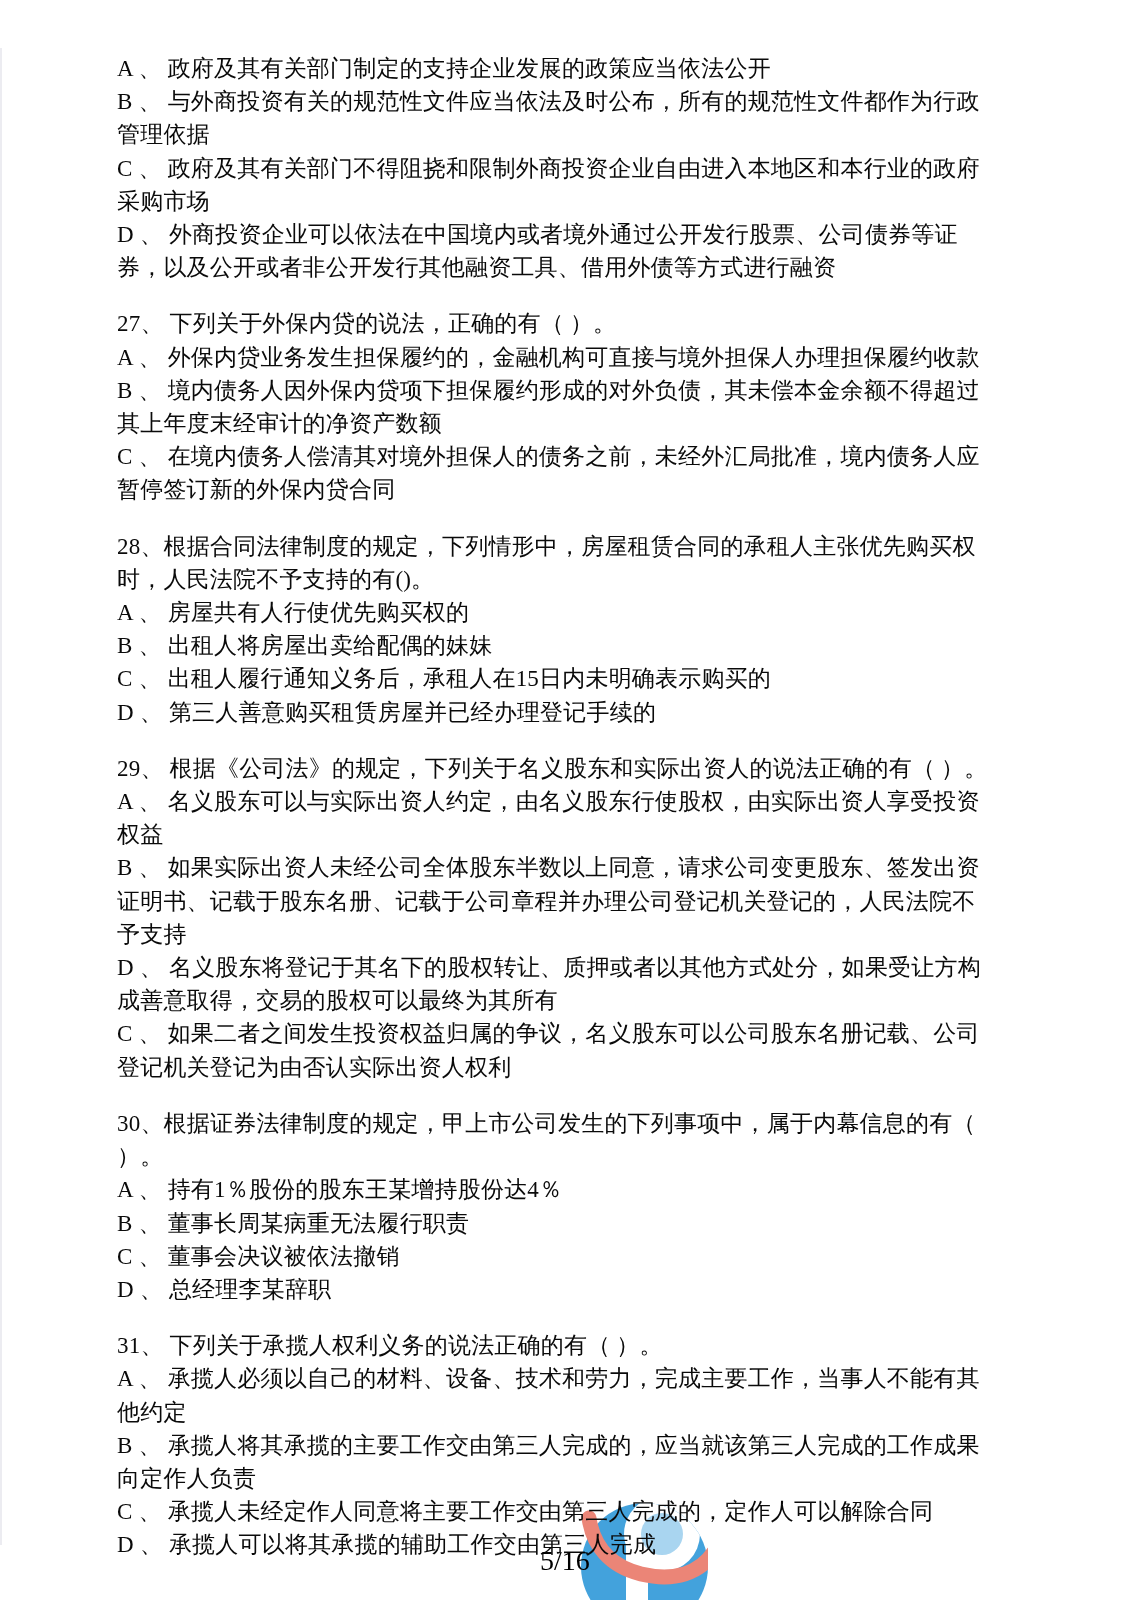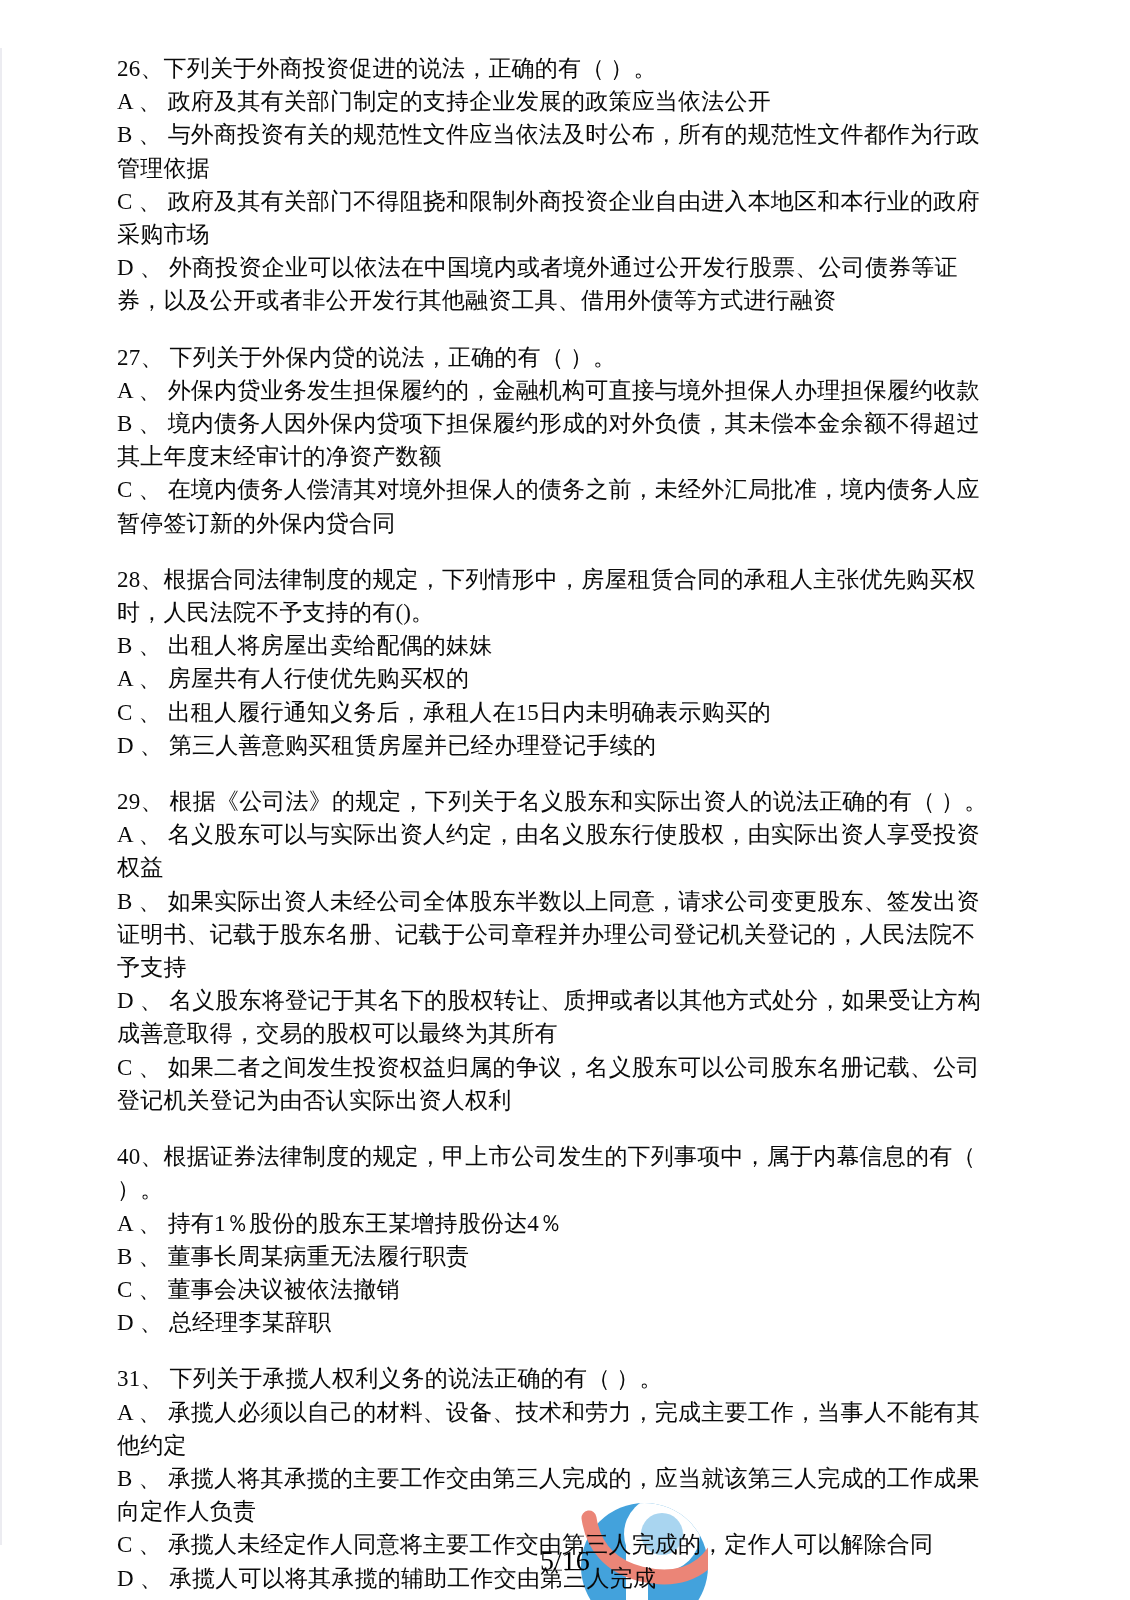--- a/index.html
+++ b/index.html
@@ -65,48 +65,47 @@
       <circle cx="81" cy="31" r="21" fill="#a9d5f0"></circle>
     </g>
     <path d="M 8 15 C 12 42 28 63 60 71 C 94 79 119 70 133 49" fill="none" stroke="#eb8577" stroke-width="15" stroke-linecap="round"></path>
   </svg>
 </div>
 
 <div class="edge-line"></div>
 
 <main class="content" id="question-list">
     <section class="question">
-      <p>26、下列关于外商投资促进的说法，正确的有（ ）。</p>
       <p>A 、 政府及其有关部门制定的支持企业发展的政策应当依法公开</p>
       <p>B 、 与外商投资有关的规范性文件应当依法及时公布，所有的规范性文件都作为行政管理依据</p>
       <p>C 、 政府及其有关部门不得阻挠和限制外商投资企业自由进入本地区和本行业的政府采购市场</p>
       <p>D 、 外商投资企业可以依法在中国境内或者境外通过公开发行股票、公司债券等证券，以及公开或者非公开发行其他融资工具、借用外债等方式进行融资</p>
     </section>
     <section class="question">
       <p>27、 下列关于外保内贷的说法，正确的有（ ）。</p>
       <p>A 、 外保内贷业务发生担保履约的，金融机构可直接与境外担保人办理担保履约收款</p>
       <p>B 、 境内债务人因外保内贷项下担保履约形成的对外负债，其未偿本金余额不得超过其上年度末经审计的净资产数额</p>
       <p>C 、 在境内债务人偿清其对境外担保人的债务之前，未经外汇局批准，境内债务人应暂停签订新的外保内贷合同</p>
     </section>
     <section class="question">
       <p>28、根据合同法律制度的规定，下列情形中，房屋租赁合同的承租人主张优先购买权时，人民法院不予支持的有()。</p>
+      <p>A 、 房屋共有人行使优先购买权的</p>
       <p>B 、 出租人将房屋出卖给配偶的妹妹</p>
-      <p>A 、 房屋共有人行使优先购买权的</p>
       <p>C 、 出租人履行通知义务后，承租人在15日内未明确表示购买的</p>
       <p>D 、 第三人善意购买租赁房屋并已经办理登记手续的</p>
     </section>
     <section class="question">
       <p>29、 根据《公司法》的规定，下列关于名义股东和实际出资人的说法正确的有（ ）。</p>
       <p>A 、 名义股东可以与实际出资人约定，由名义股东行使股权，由实际出资人享受投资权益</p>
       <p>B 、 如果实际出资人未经公司全体股东半数以上同意，请求公司变更股东、签发出资证明书、记载于股东名册、记载于公司章程并办理公司登记机关登记的，人民法院不予支持</p>
       <p>D 、 名义股东将登记于其名下的股权转让、质押或者以其他方式处分，如果受让方构成善意取得，交易的股权可以最终为其所有</p>
       <p>C 、 如果二者之间发生投资权益归属的争议，名义股东可以公司股东名册记载、公司登记机关登记为由否认实际出资人权利</p>
     </section>
     <section class="question">
-      <p>40、根据证券法律制度的规定，甲上市公司发生的下列事项中，属于内幕信息的有（ ）。</p>
+      <p>30、根据证券法律制度的规定，甲上市公司发生的下列事项中，属于内幕信息的有（ ）。</p>
       <p>A 、 持有1％股份的股东王某增持股份达4％</p>
       <p>B 、 董事长周某病重无法履行职责</p>
       <p>C 、 董事会决议被依法撤销</p>
       <p>D 、 总经理李某辞职</p>
     </section>
     <section class="question">
       <p>31、 下列关于承揽人权利义务的说法正确的有（ ）。</p>
       <p>A 、 承揽人必须以自己的材料、设备、技术和劳力，完成主要工作，当事人不能有其他约定</p>
       <p>B 、 承揽人将其承揽的主要工作交由第三人完成的，应当就该第三人完成的工作成果向定作人负责</p>
       <p>C 、 承揽人未经定作人同意将主要工作交由第三人完成的，定作人可以解除合同</p>

